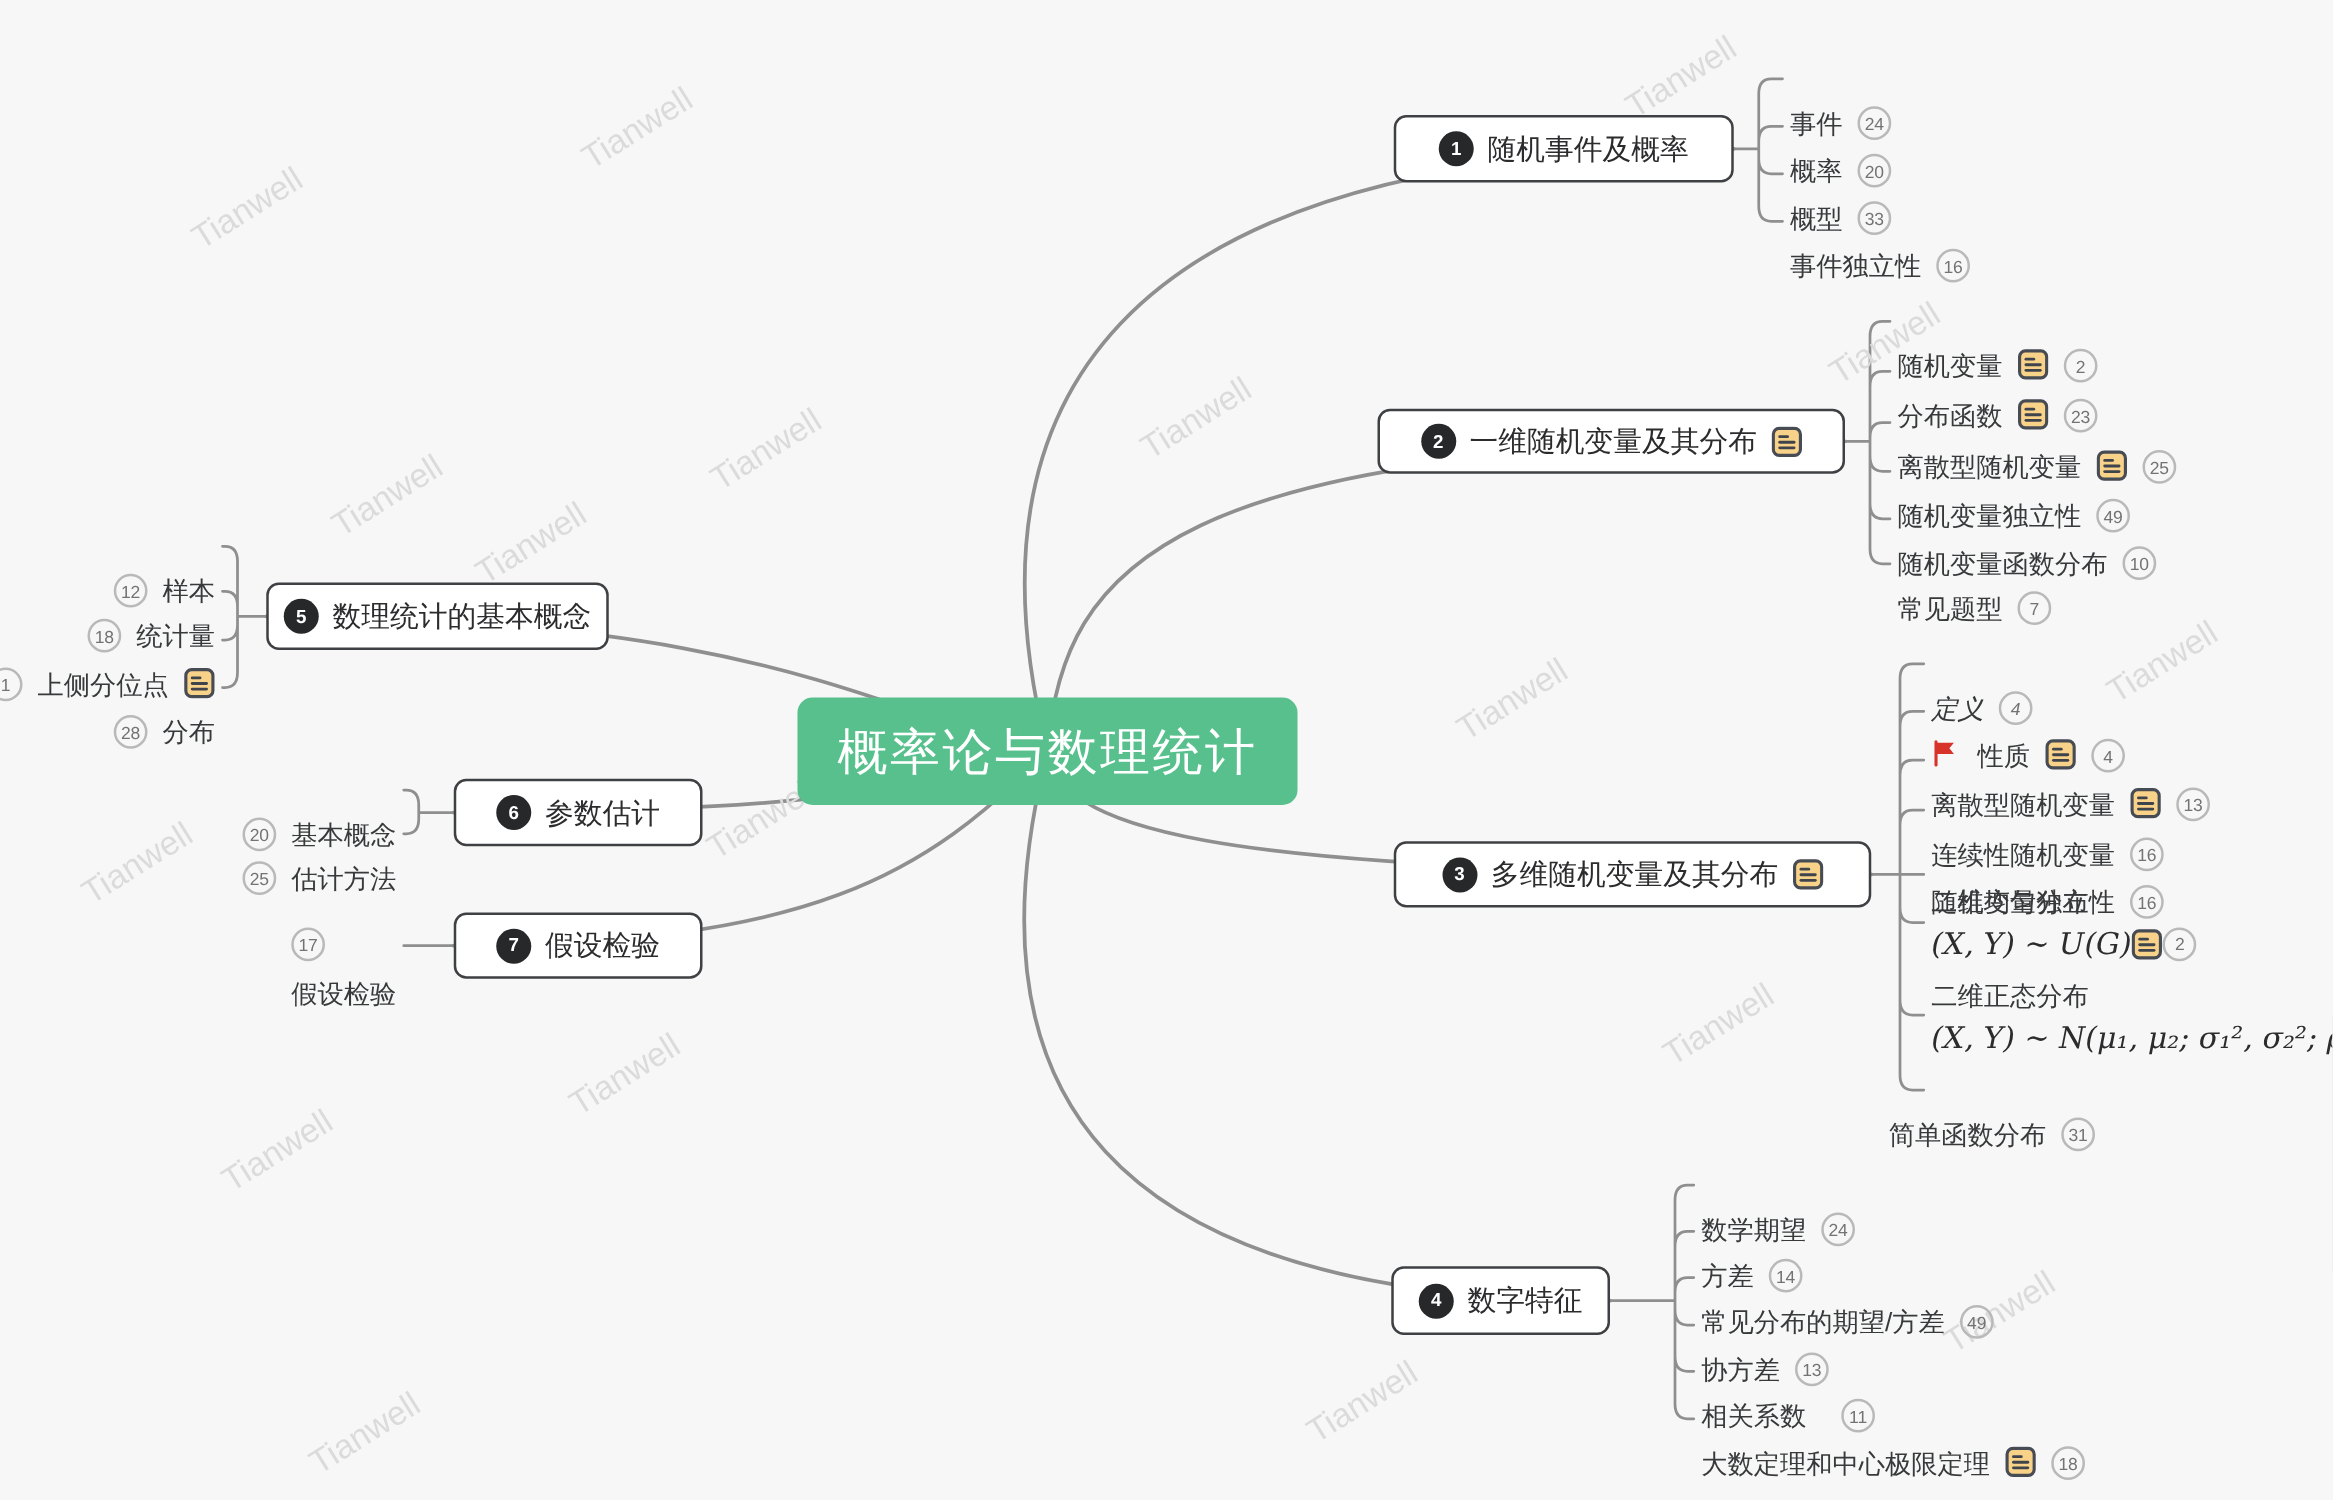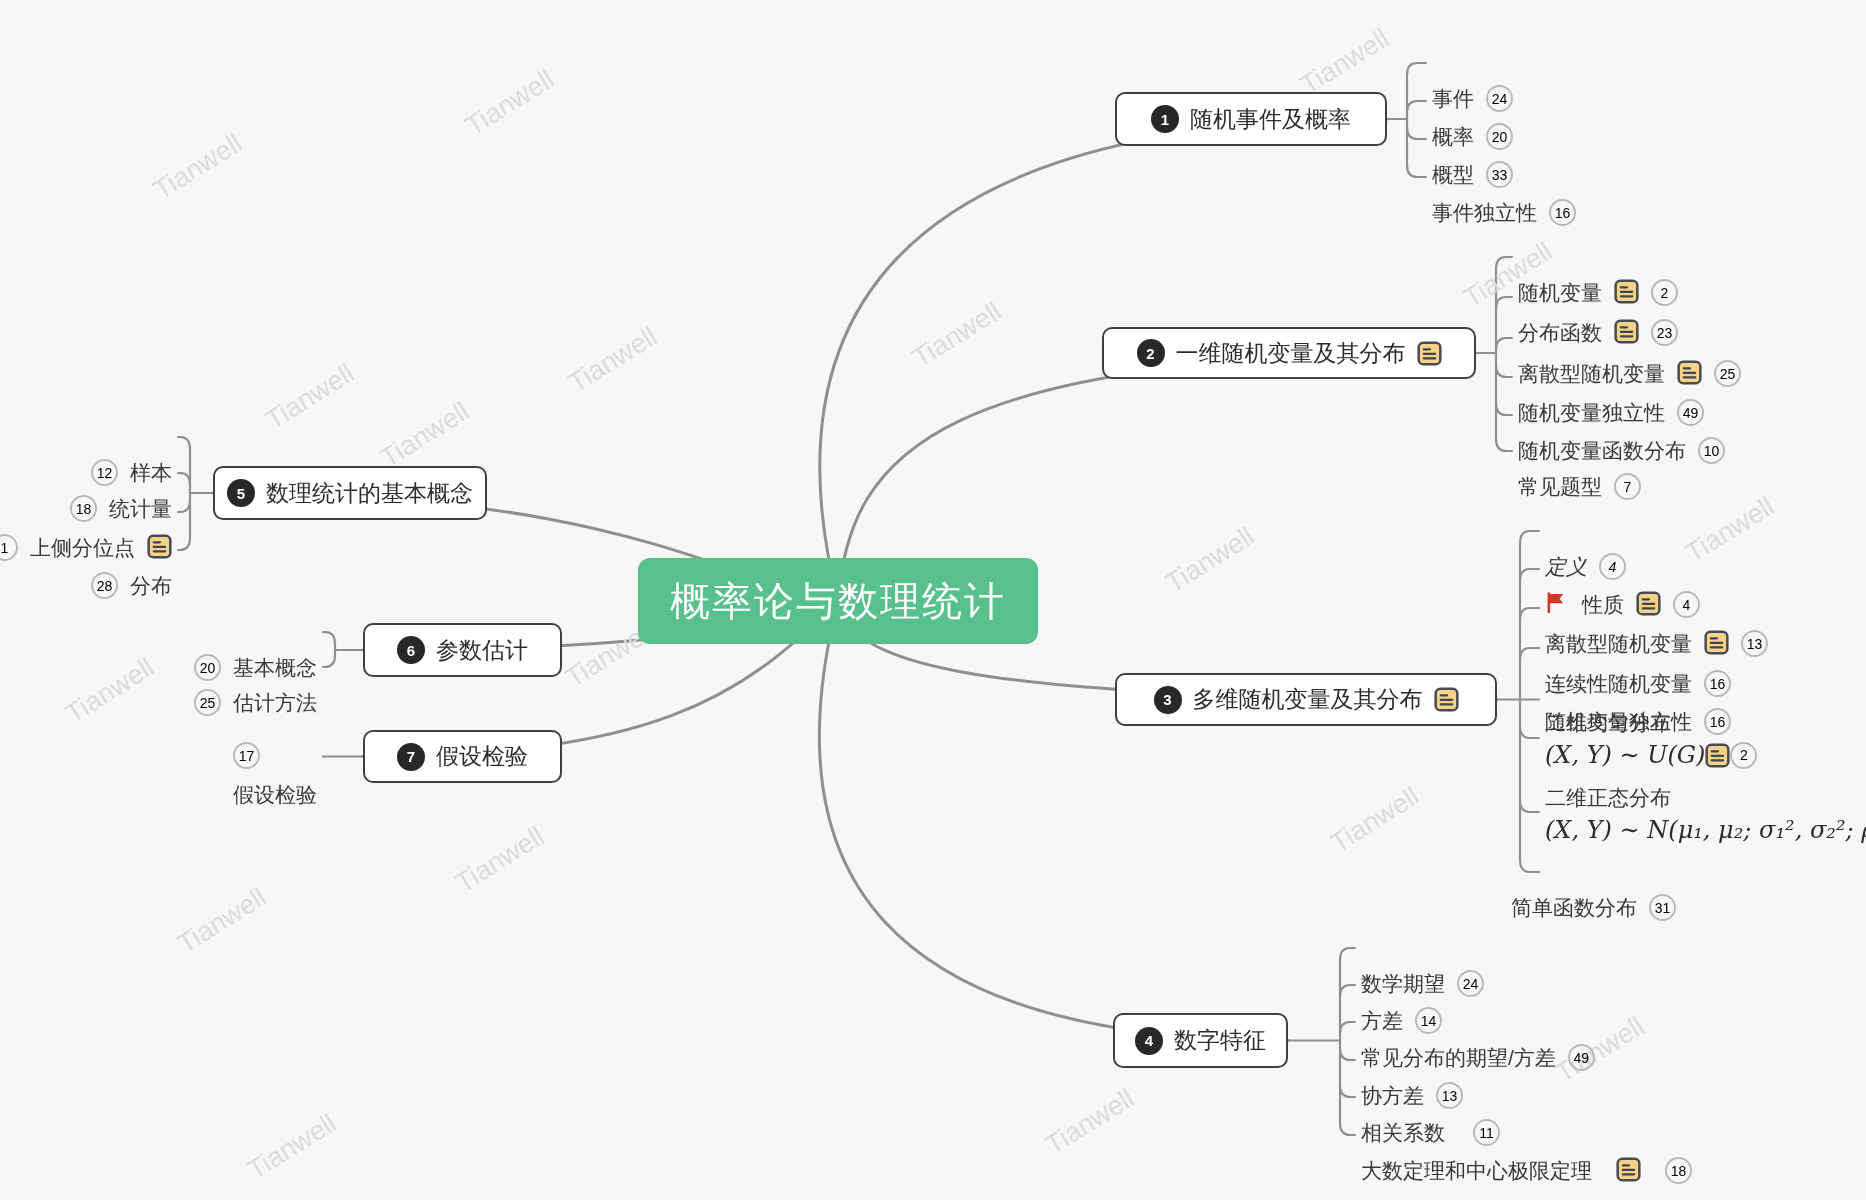--- a/index.html
+++ b/index.html
@@ -11,21 +11,21 @@
   .center{position:absolute;display:flex;align-items:center;justify-content:center;
           background:#57c08d;color:#ffffff;border-radius:12px;font-size:40px;letter-spacing:2px;}
   .branch{position:absolute;display:flex;align-items:center;justify-content:center;gap:11px;
           background:#ffffff;border:2px solid #3f4043;border-radius:10px;
           font-size:23px;color:#2c2c2e;white-space:nowrap;box-sizing:border-box;}
   .badge{width:28px;height:28px;border-radius:50%;background:#26282a;color:#fff;
          font-size:15px;font-weight:bold;display:flex;align-items:center;justify-content:center;flex:0 0 auto;}
   .kid{position:absolute;display:flex;align-items:flex-start;gap:12px;height:32px;
        font-size:21px;color:#37393b;white-space:nowrap;margin-top:38px;}
   .kid.left{justify-content:flex-end;}
-  .count{width:27px;height:27px;border:2px solid #b9b9b9;border-radius:50%;color:#000000;
+  .count{width:27px;height:27px;border:2px solid #b9b9b9;border-radius:50%;color:#737373;
          font-size:14px;display:flex;align-items:center;justify-content:center;
          box-sizing:border-box;flex:0 0 auto;background:transparent;}
   .note{width:25px;height:25px;flex:0 0 auto;display:block;}
   .flag{width:21px;height:23px;flex:0 0 auto;display:block;margin-right:4px;}
   .kid2{position:absolute;font-size:21px;color:#37393b;white-space:nowrap;}
   .kid2 .l1{height:28px;line-height:28px;}
   .kid2 .l2{display:flex;align-items:center;margin-top:4px;height:28px;}
   .formula{font-family:"DejaVu Serif","Liberation Serif",serif;font-style:italic;
            font-size:24px;color:#2c2c2e;}
 </style>
@@ -231,21 +231,21 @@
         <span class="count">49</span>
       </div>
       <div class="kid" style="left: 1361px; top: 1044px;">
         <span>协方差</span>
         <span class="count">13</span>
       </div>
       <div class="kid" style="left: 1361px; top: 1081px; gap: 28px;">
         <span>相关系数</span>
         <span class="count">11</span>
       </div>
-      <div class="kid" style="left: 1361px; top: 1119px; gap: 24px;">
+      <div class="kid" style="left: 1361px; top: 1119px;">
         <span>大数定理和中心极限定理</span>
         <svg viewBox="0 0 24 24" class="note">
           <rect x="1.6" y="1.6" width="20.8" height="20.8" rx="4.5" fill="#f8d289" stroke="#474b54" stroke-width="2.4"></rect>
           <line x1="6.5" y1="8" x2="12.5" y2="8" stroke="#3f434c" stroke-width="2.2" stroke-linecap="round"></line>
           <line x1="6.5" y1="12.3" x2="17.5" y2="12.3" stroke="#3f434c" stroke-width="2.2" stroke-linecap="round"></line>
           <line x1="6.5" y1="16.6" x2="17.5" y2="16.6" stroke="#3f434c" stroke-width="2.2" stroke-linecap="round"></line>
         </svg>
         <span class="count">18</span>
       </div>
       <div class="branch" style="left: 213px; top: 466px; width: 274px; height: 54px;">

